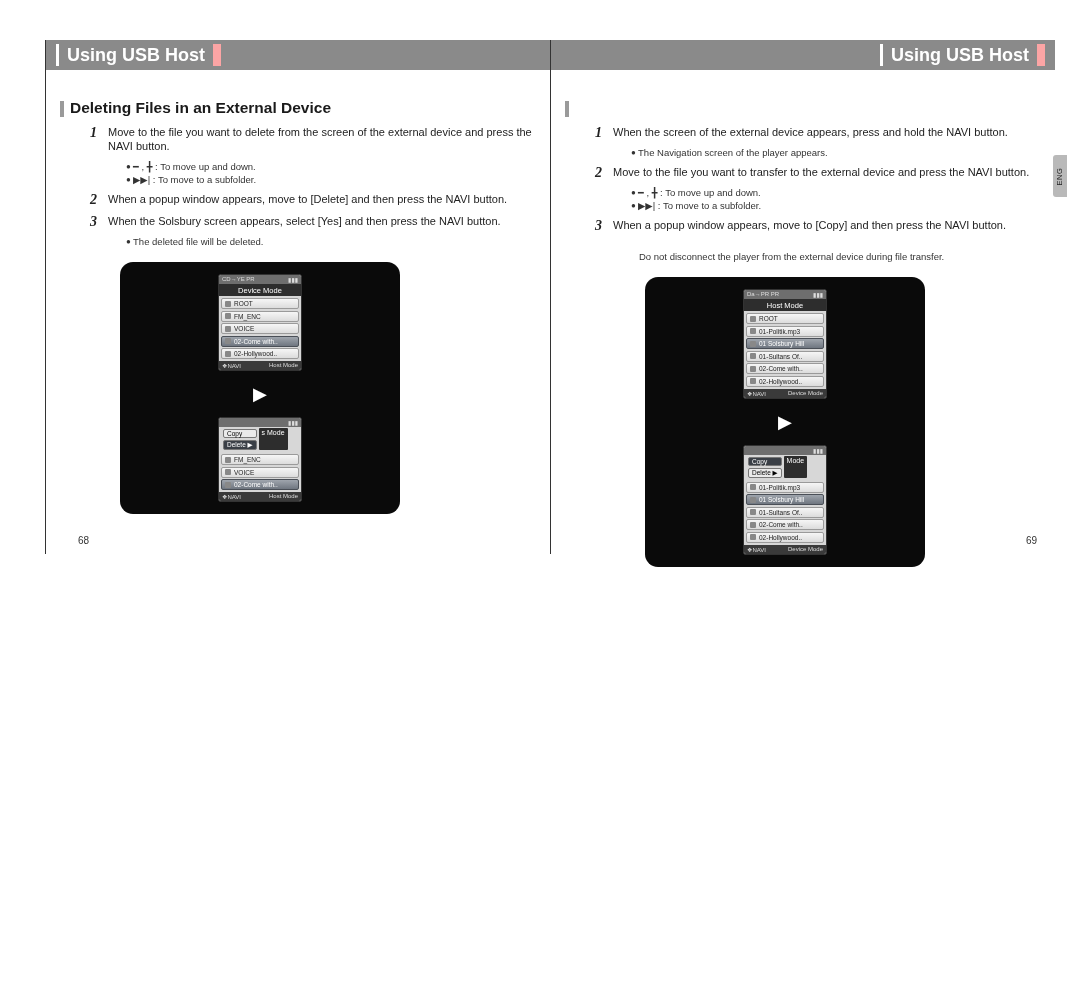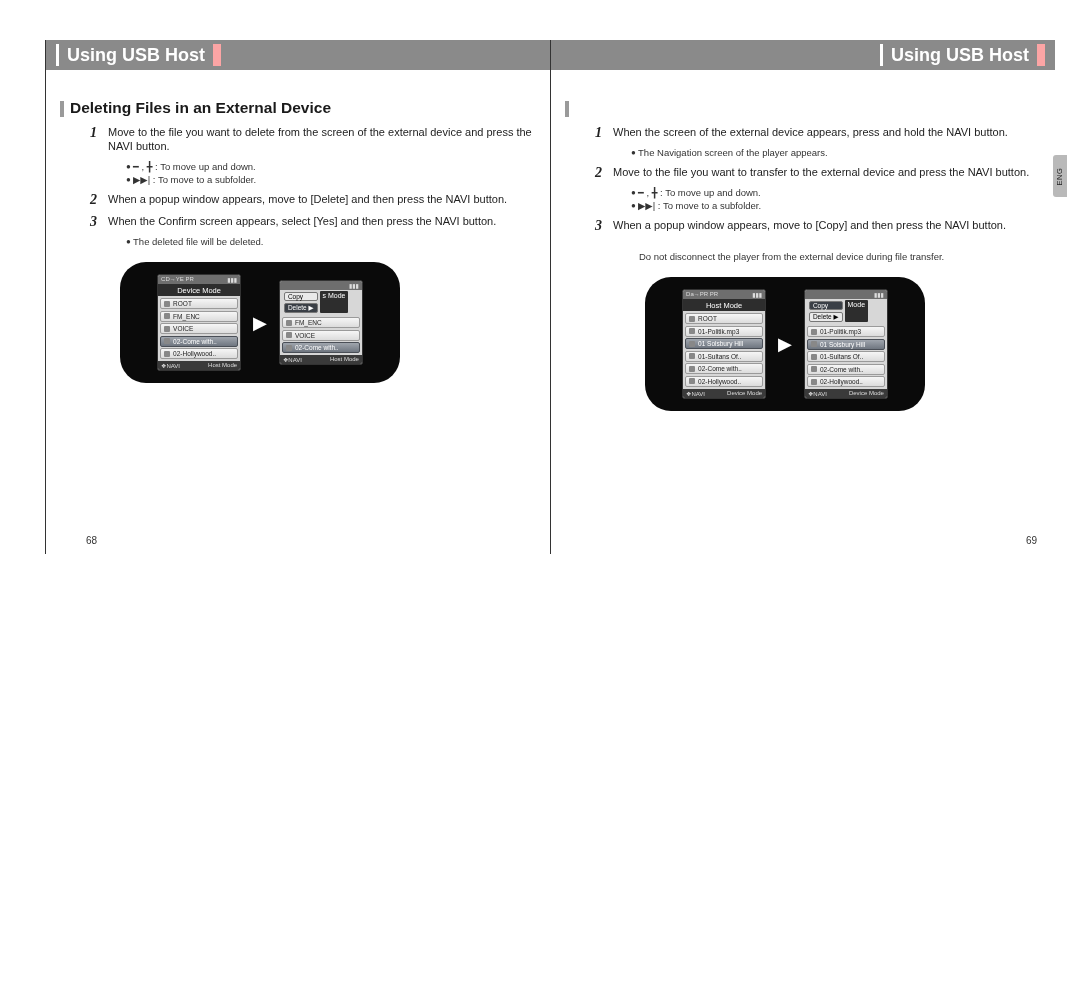--- a/index.html
+++ b/index.html
@@ -75,21 +75,21 @@
   .bullets li { font-size: 9.5px; color: #333; line-height: 13px; }
   .bullets li::before { content: "● "; font-size: 8px; vertical-align: 1px; }
   .sub-note { font-size: 9.5px; color: #333; line-height: 13px; padding-left: 26px; margin-top: 18px; }
 
   .page-num {
     position: absolute;
     bottom: 8px;
     font-size: 10px;
     color: #333;
   }
-  .page-left .page-num { left: 28px; padding-left: 12px; }
+  .page-left .page-num { left: 20px; padding-left: 12px; }
   .page-right .page-num { right: 18px; }
 
   .lang-tab {
     position: absolute;
     right: -12px;
     top: 115px;
     width: 14px;
     height: 42px;
     background: #b9b9b9;
     border-radius: 3px 0 0 3px;
@@ -100,24 +100,25 @@
   }
   .lang-tab span { transform: rotate(-90deg); color: #222; letter-spacing: 0.5px; }
 
   
   .mock-row {
     display: flex;
     align-items: center;
     justify-content: center;
     gap: 12px;
     background: #0a0a0a;
-    border-radius: 26px;
+    border-radius: 13px;
     padding: 12px 18px;
     margin: 14px 30px 0 60px;
     width: 280px;
+    flex-direction: column;
   }
   .mock-arrow { color: #fff; font-size: 18px; }
   .mock-screen {
     width: 84px;
     background: #d7d7d7;
     border: 1px solid #333;
     border-radius: 3px;
     overflow: hidden;
     font-size: 7px;
   }
@@ -194,21 +195,21 @@
           </ul>
         </div>
       </div>
       <div class="step">
         <div class="step-num">2</div>
         <div class="step-body">When a popup window appears, move to [Delete] and then press the NAVI button.</div>
       </div>
       <div class="step">
         <div class="step-num">3</div>
         <div class="step-body">
-          <span>When the Confirm screen appears, select  [Yes] and then press the NAVI button.</span>
+          <span>When the Solsbury screen appears, select  [Yes] and then press the NAVI button.</span>
           <ul class="bullets">
             <li>The deleted file will be deleted.</li>
           </ul>
         </div>
       </div>
     </div>
 
     <div class="mock-row">
       <div class="mock-screen">
         <div class="mock-topbar">

